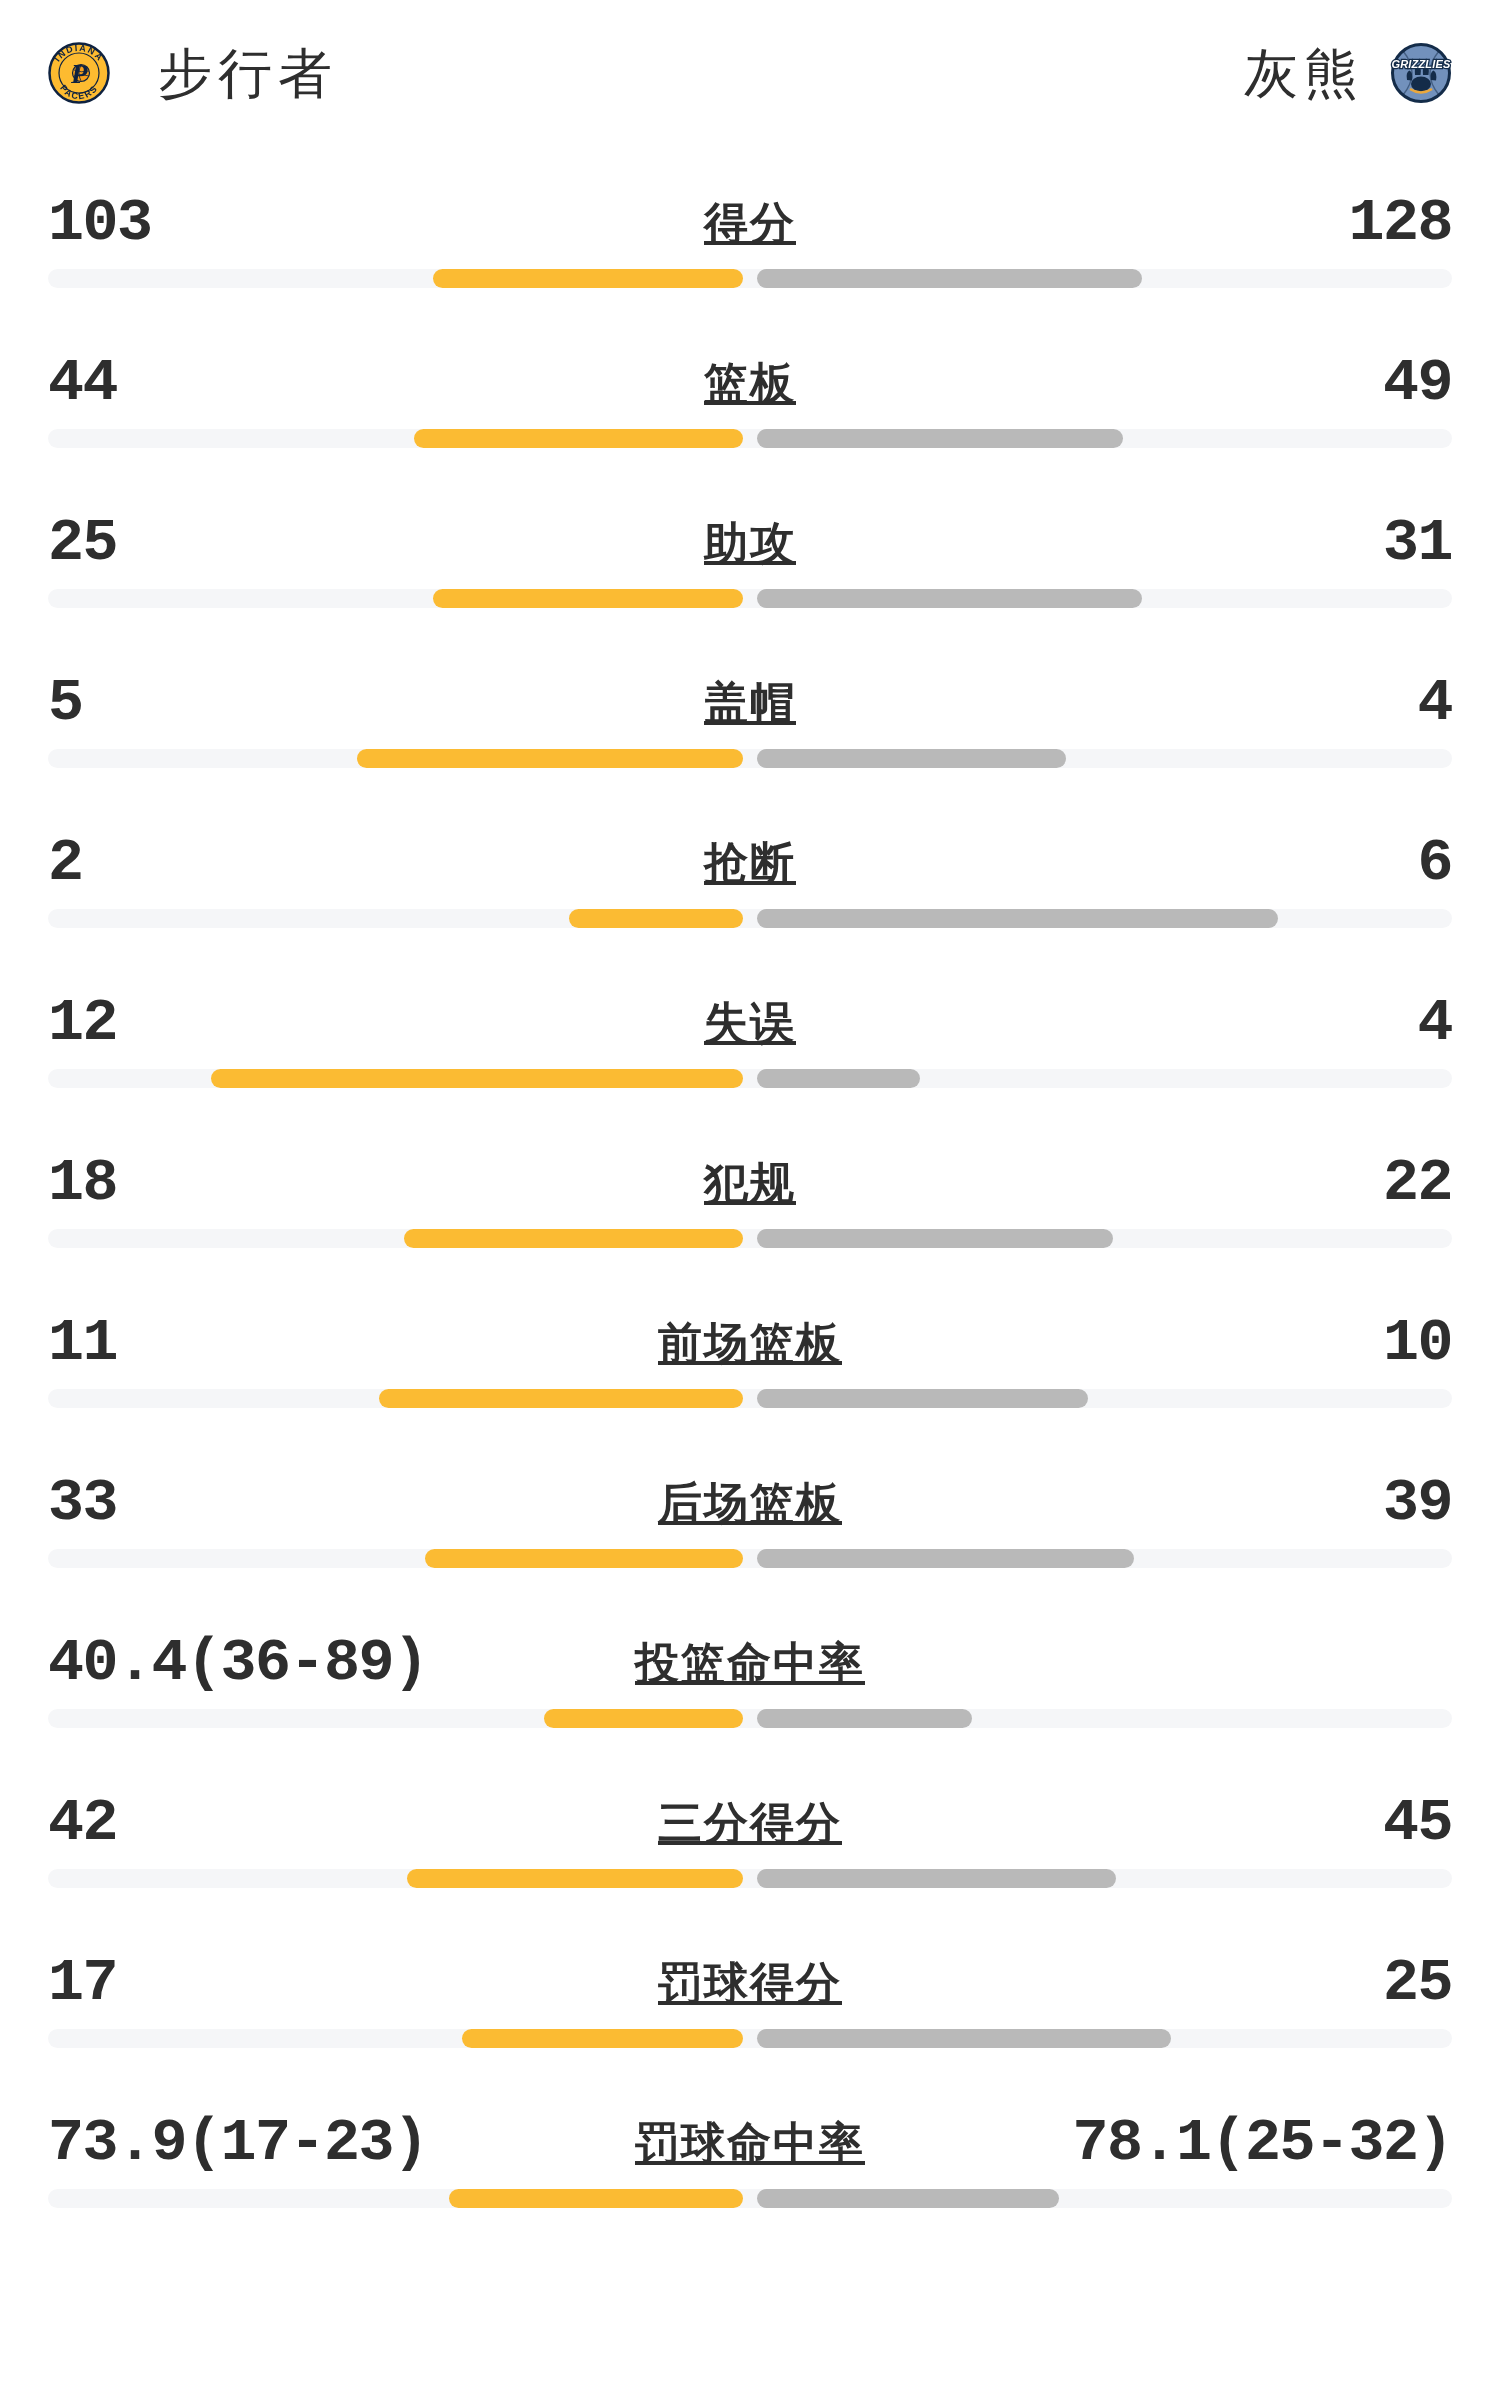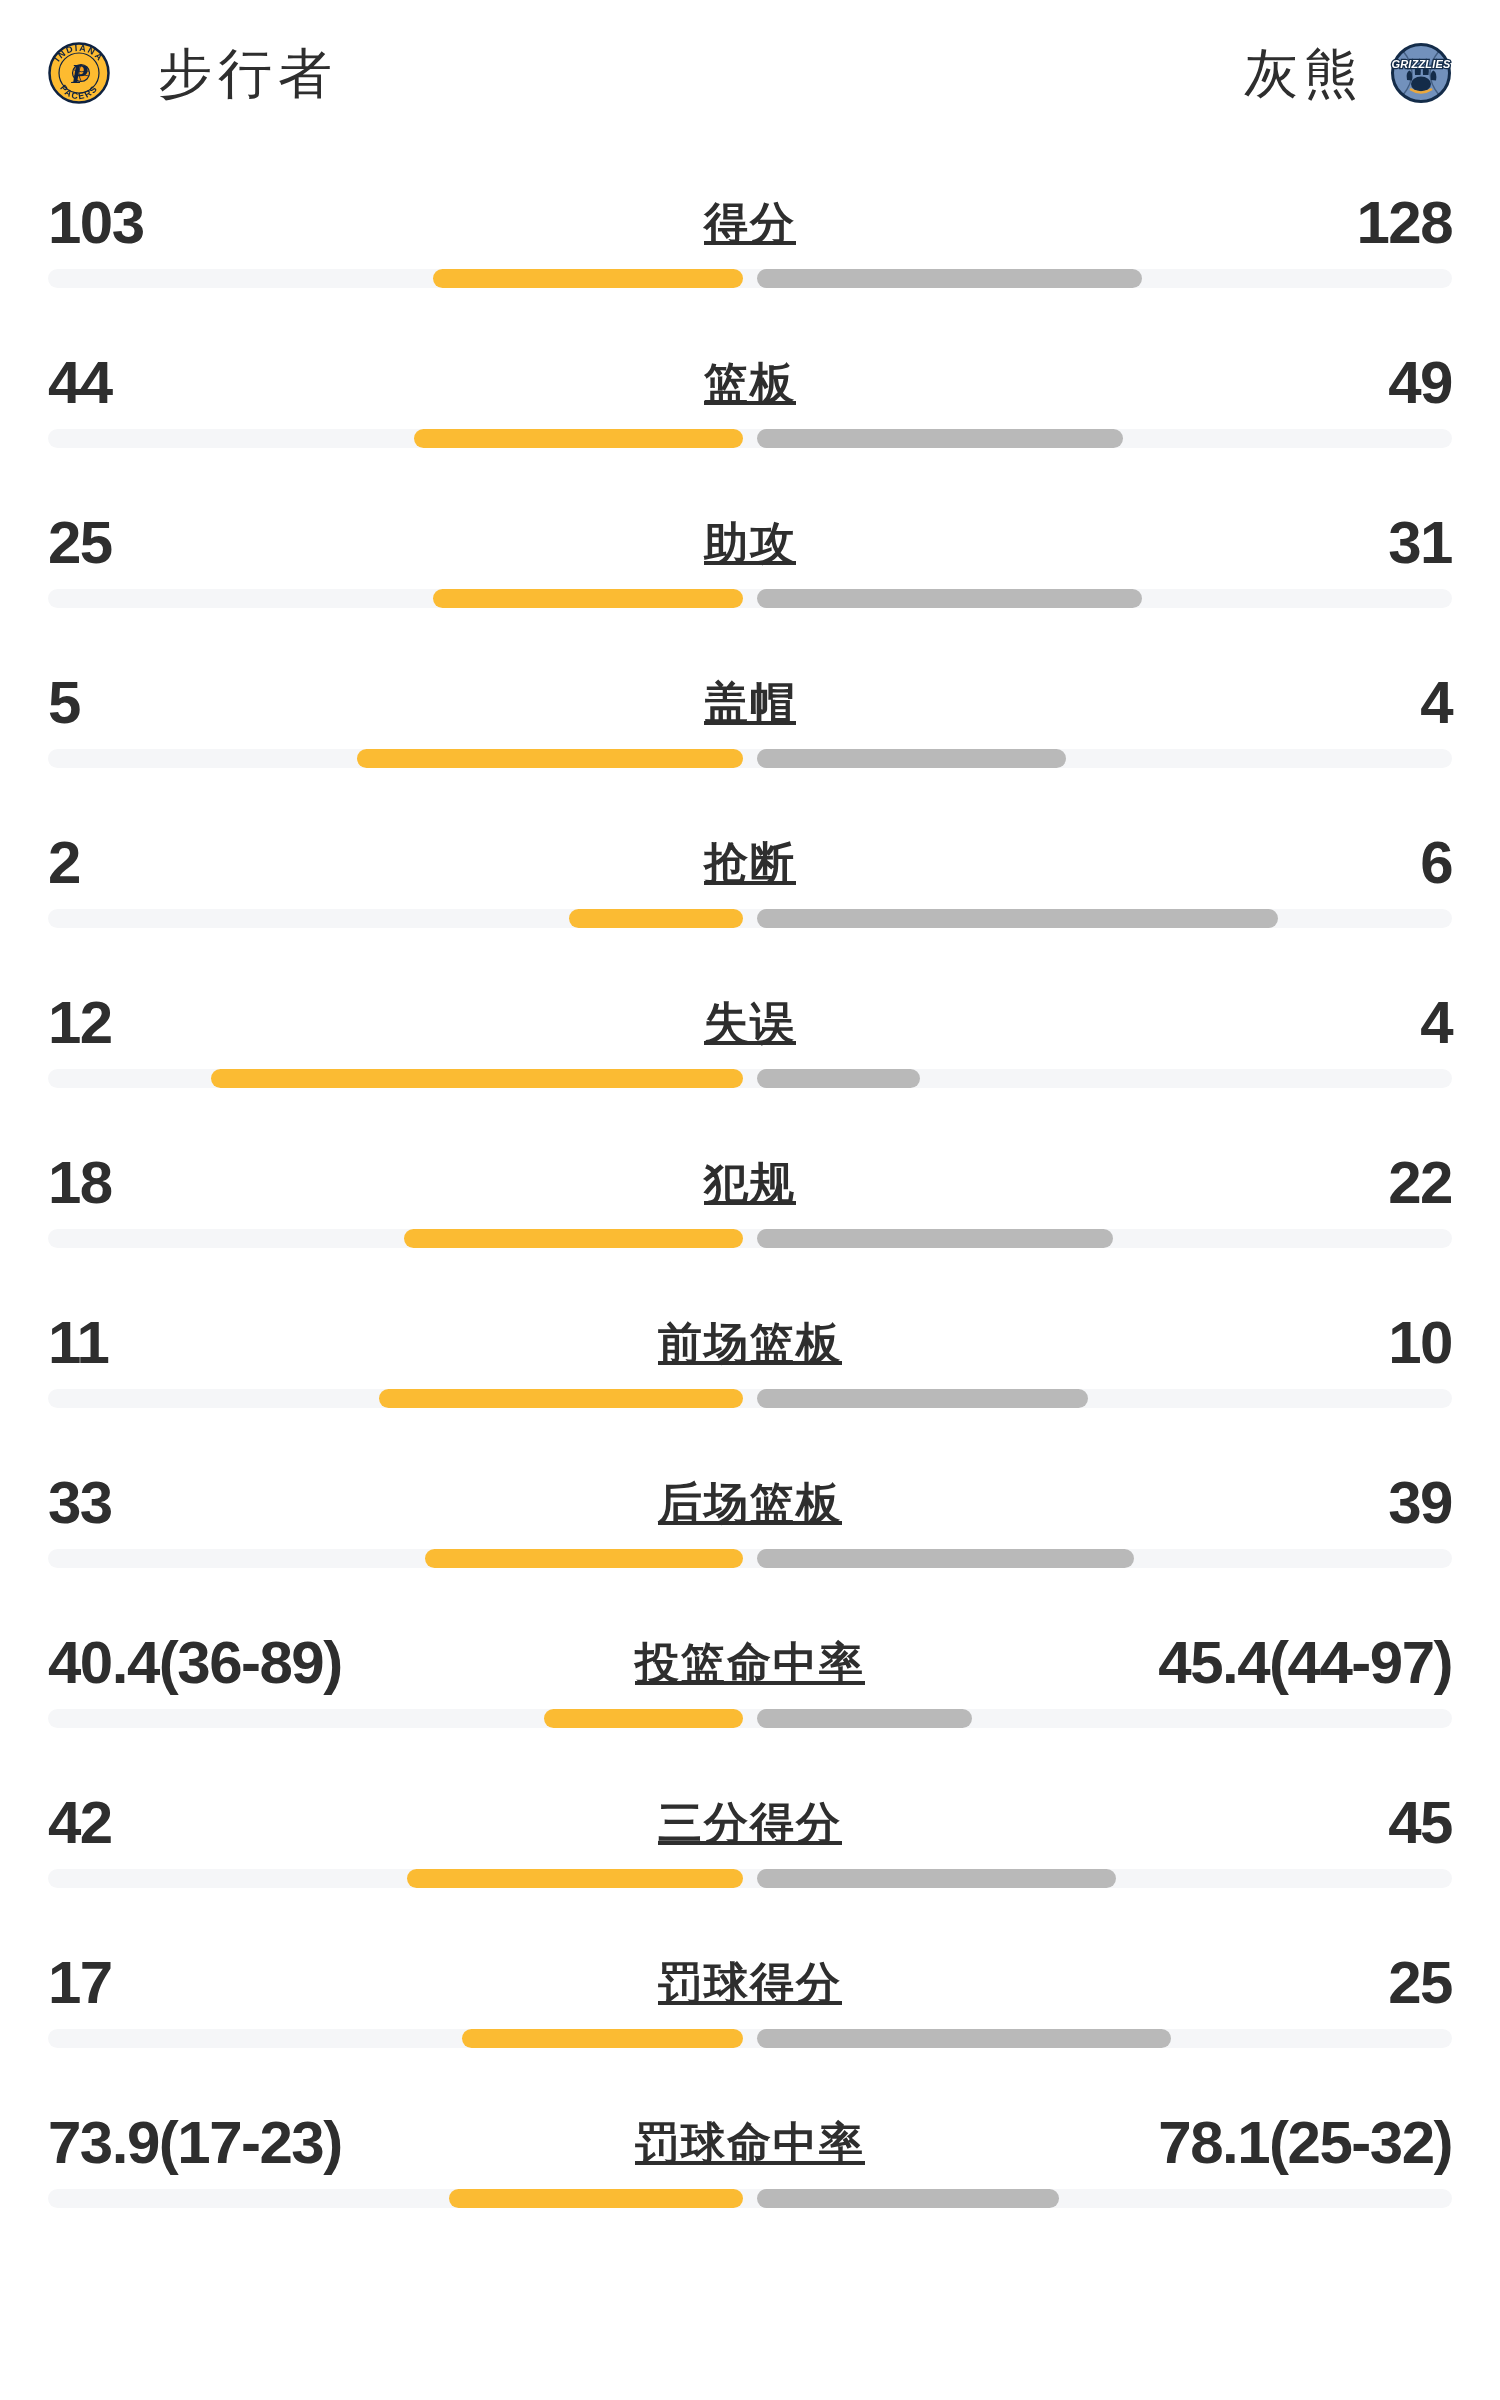--- a/index.html
+++ b/index.html
@@ -12,21 +12,21 @@
   .header{margin-top:36px;height:74px;display:flex;align-items:center;justify-content:space-between;}
   .team{display:flex;align-items:center;}
   .team.home .logo-wrap{margin-right:48px;}
   .team.away .logo-wrap{margin-left:26px;}
   .team-name{font-size:54px;font-weight:400;letter-spacing:6px;line-height:62px;}
   .logo-wrap{width:62px;height:62px;flex:0 0 auto;}
   
   .stats{margin-top:70px;}
   .stat-row{height:160px;padding-top:13px;box-sizing:border-box;}
   .row-line{position:relative;display:flex;justify-content:space-between;height:60px;line-height:60px;}
-  .value{font-size:60px;font-weight:700;letter-spacing:-1.5px;white-space:nowrap;}
+  .value{font-size:60px;font-weight:700;letter-spacing:-1.5px;white-space:nowrap;font-family:Liberation Mono, monospace;}
   .label{
     position:absolute;left:50%;transform:translateX(-50%);
     font-size:44px;font-weight:600;letter-spacing:2px;line-height:60px;white-space:nowrap;text-decoration:underline;
   }
   .track{margin-top:16px;height:19px;border-radius:10px;background:#f5f6f8;position:relative;}
   .fill{position:absolute;top:0;height:19px;border-radius:10px;}
   .fill.home{right:calc(50% + 7px);background:#fbbb33;}
   .fill.away{left:calc(50% + 7px);background:#b9b9b9;}
 </style>
 </head>
@@ -185,21 +185,20 @@
     <div class="track">
       <div class="fill home" style="width: calc(22.9% - 3.206px);"></div>
       <div class="fill away" style="width: calc(27.1% - 3.794px);"></div>
     </div>
   </div>
 
   <div class="stat-row">
     <div class="row-line">
       <span class="value home">40.4(36-89)</span>
       <span class="label">投篮命中率</span>
-      <span class="value away">45.4(44-97)</span>
     </div>
     <div class="track">
       <div class="fill home" style="width: calc(14.3% - 2.002px);"></div>
       <div class="fill away" style="width: calc(15.45% - 2.163px);"></div>
     </div>
   </div>
 
   <div class="stat-row">
     <div class="row-line">
       <span class="value home">42</span>

